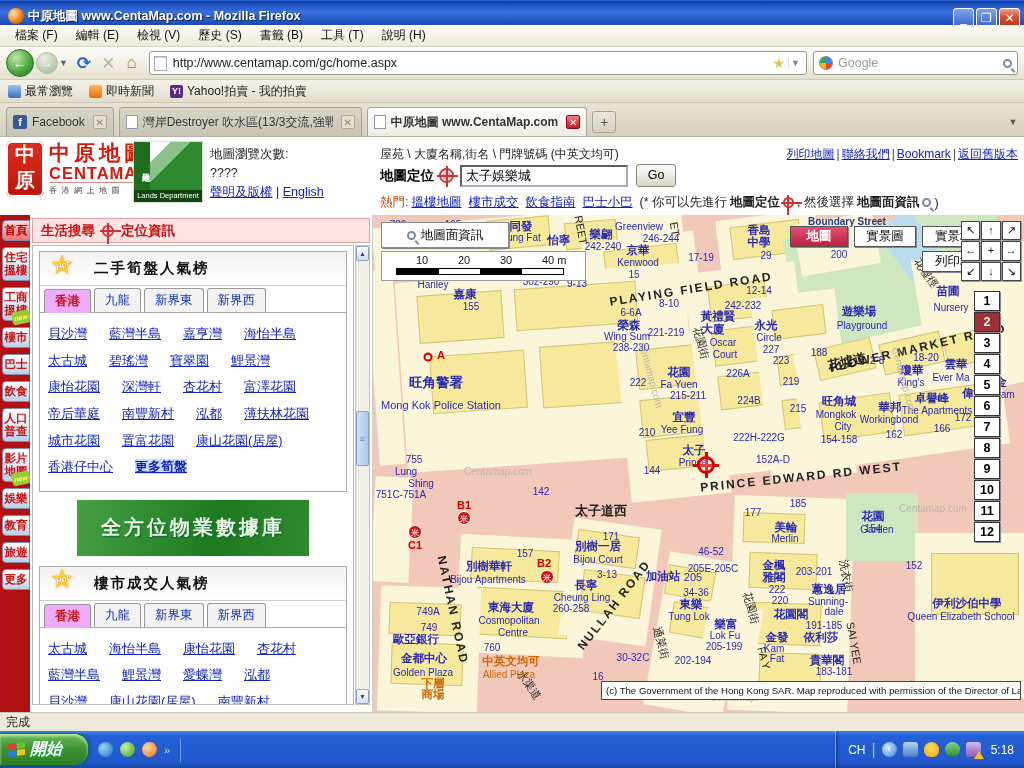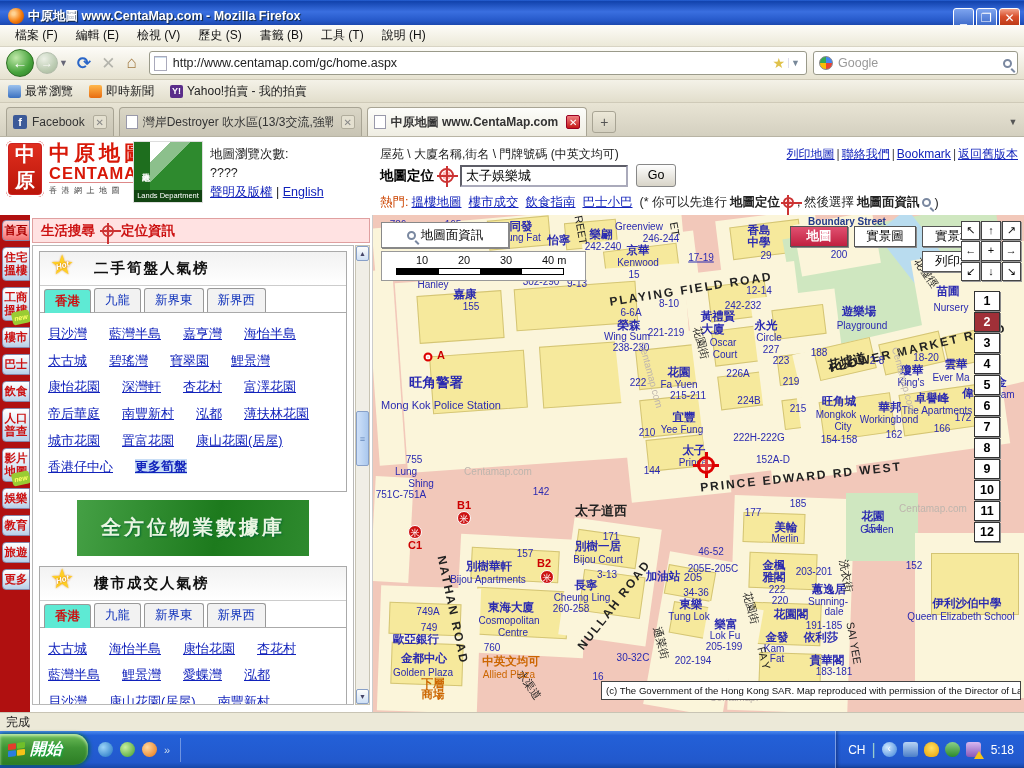--- a/index.html
+++ b/index.html
@@ -95,21 +95,21 @@
 #panelhdr{position:absolute;left:2px;top:3px;width:338px;height:25px;background:#ffe2e2;border:1px solid #e0a0a0;display:flex;align-items:center;padding-left:8px;font-size:13.5px;font-weight:700;color:#cc1111;gap:7px;}
 #panelbody{position:absolute;left:2px;top:30px;width:322px;height:460px;border:1px solid #b8b8b8;overflow:hidden;padding:5px 6px;background:#fff;}
 .hotpanel{border:1px solid #aaa;margin-bottom:8px;}
 .hp-title{height:34px;background:linear-gradient(#f2f2f2,#fff);border-bottom:1px solid #ccc;display:flex;align-items:center;padding-left:10px;}
 .hotstar{position:relative;width:30px;height:28px;margin-right:14px;}
 .hotstar .st{position:absolute;font-size:27px;color:#ffd024;text-shadow:0 0 2px #e08800;top:-6px;}
 .hotstar .ht{position:absolute;left:6px;top:6px;color:#fff;font-size:8px;font-style:italic;font-weight:700;transform:rotate(-18deg);text-shadow:0 0 2px #c60;}
 .hp-title .tt{font-size:14.5px;font-weight:700;color:#111;letter-spacing:2px;}
 .hp-tabs{display:flex;padding:2px 4px 0;border-bottom:1px solid #aaa;gap:3px;background:#fff;}
 .hp-tab{border:1px solid #999;border-bottom:none;border-radius:3px 3px 0 0;font-size:12.5px;padding:3px 10px;color:#1133bb;background:#f2f2f2;}
-.hp-tab.on{color:#cc1111;font-weight:700;background:#5eead4;position:relative;top:1px;}
+.hp-tab.on{color:#cc1111;font-weight:700;background:#f0abfc;position:relative;top:1px;}
 .hp-links{padding:8px 8px 10px;line-height:2.05;font-size:13px;}
 .hp-links a{color:#1122bb;text-decoration:underline;margin-right:22px;white-space:nowrap;}
 .hp-links a.more{background:#c8ddf5;font-weight:700;}
 #gbanner{width:232px;height:56px;margin:4px auto 10px;background:linear-gradient(100deg,#45a045,#1d7a1d 60%,#2e8a2e);display:flex;align-items:center;justify-content:center;color:#eaf5e2;font-size:20px;font-weight:700;letter-spacing:3px;text-shadow:1px 1px 2px #063;}
 #pscroll{position:absolute;right:2px;top:30px;width:15px;height:460px;background:#f0eee6;border:1px solid #c8c4b4;}
 .sbtn{position:absolute;left:0;width:13px;height:15px;background:linear-gradient(#fdfdfb,#cfe0f5);border:1px solid #88a0c8;border-radius:2px;color:#446;font-size:7px;text-align:center;line-height:14px;}
 #pthumb{position:absolute;left:0;top:165px;width:13px;height:55px;background:linear-gradient(90deg,#cfe0f8,#aac8ee);border:1px solid #88a0c8;border-radius:2px;}
 #pthumb:after{content:"≡";display:block;text-align:center;color:#6688bb;font-size:9px;line-height:55px;}
 
 
@@ -422,21 +422,21 @@
           <div class="mlabel" style="left: 288px; top: 23px; color: rgb(42, 42, 176); font-size: 10px; transform: translate(-50%, -50%) rotate(0deg);">246-244</div>
           <div class="mlabel" style="left: 302px; top: 14px; color: rgb(34, 34, 34); font-size: 11px; transform: translate(-50%, -50%) rotate(80deg);">ET</div>
           <div class="mlabel" style="left: 386px; top: 15px; color: rgb(42, 42, 176); font-size: 11.5px; font-weight: 600; transform: translate(-50%, -50%) rotate(0deg);">香島</div>
           <div class="mlabel" style="left: 386px; top: 27px; color: rgb(42, 42, 176); font-size: 11.5px; font-weight: 600; transform: translate(-50%, -50%) rotate(0deg);">中學</div>
           <div class="mlabel" style="left: 393px; top: 40px; color: rgb(42, 42, 176); font-size: 10px; transform: translate(-50%, -50%) rotate(0deg);">29</div>
           <div class="mlabel" style="left: 474px; top: 6px; color: rgb(34, 58, 138); font-size: 10px; font-weight: 600; transform: translate(-50%, -50%) rotate(0deg);">Boundary Street</div>
           <div class="mlabel" style="left: 466px; top: 39px; color: rgb(42, 42, 176); font-size: 10px; transform: translate(-50%, -50%) rotate(0deg);">200</div>
           <div class="mlabel" style="left: 265px; top: 35px; color: rgb(42, 42, 176); font-size: 11.5px; font-weight: 600; transform: translate(-50%, -50%) rotate(0deg);">京華</div>
           <div class="mlabel" style="left: 265px; top: 47px; color: rgb(42, 42, 176); font-size: 10px; transform: translate(-50%, -50%) rotate(0deg);">Kenwood</div>
           <div class="mlabel" style="left: 261px; top: 59px; color: rgb(42, 42, 176); font-size: 10px; transform: translate(-50%, -50%) rotate(0deg);">15</div>
-          <div class="mlabel" style="left: 328px; top: 42px; color: rgb(42, 42, 176); font-size: 10px; transform: translate(-50%, -50%) rotate(0deg); text-decoration: underline;">17-19</div>
+          <div class="mlabel" style="left: 328px; top: 42px; color: rgb(42, 42, 176); font-size: 10px; transform: translate(-50%, -50%) rotate(0deg);">17-19</div>
           <div class="mlabel" style="left: 386px; top: 75px; color: rgb(42, 42, 176); font-size: 10px; transform: translate(-50%, -50%) rotate(0deg);">12-14</div>
           <div class="mlabel" style="left: 370px; top: 90px; color: rgb(42, 42, 176); font-size: 10px; transform: translate(-50%, -50%) rotate(0deg);">242-232</div>
           <div class="mlabel" style="left: 318px; top: 74px; color: rgb(34, 34, 34); font-size: 12px; font-weight: 600; letter-spacing: 2px; transform: translate(-50%, -50%) rotate(-9deg);">PLAYING FIELD ROAD</div>
           <div class="mlabel" style="left: 60px; top: 57px; color: rgb(42, 42, 176); font-size: 11.5px; font-weight: 600; transform: translate(-50%, -50%) rotate(0deg);">恒利</div>
           <div class="mlabel" style="left: 60px; top: 69px; color: rgb(42, 42, 176); font-size: 10px; transform: translate(-50%, -50%) rotate(0deg);">Hanley</div>
           <div class="mlabel" style="left: 120px; top: 57px; color: rgb(42, 42, 176); font-size: 10px; transform: translate(-50%, -50%) rotate(0deg);">159</div>
           <div class="mlabel" style="left: 92px; top: 79px; color: rgb(42, 42, 176); font-size: 11.5px; font-weight: 600; transform: translate(-50%, -50%) rotate(0deg);">嘉康</div>
           <div class="mlabel" style="left: 98px; top: 91px; color: rgb(42, 42, 176); font-size: 10px; transform: translate(-50%, -50%) rotate(0deg);">155</div>
           <div class="mlabel" style="left: 168px; top: 66px; color: rgb(42, 42, 176); font-size: 10px; transform: translate(-50%, -50%) rotate(0deg);">302-290</div>
           <div class="mlabel" style="left: 204px; top: 68px; color: rgb(42, 42, 176); font-size: 10px; transform: translate(-50%, -50%) rotate(0deg);">9-13</div>

